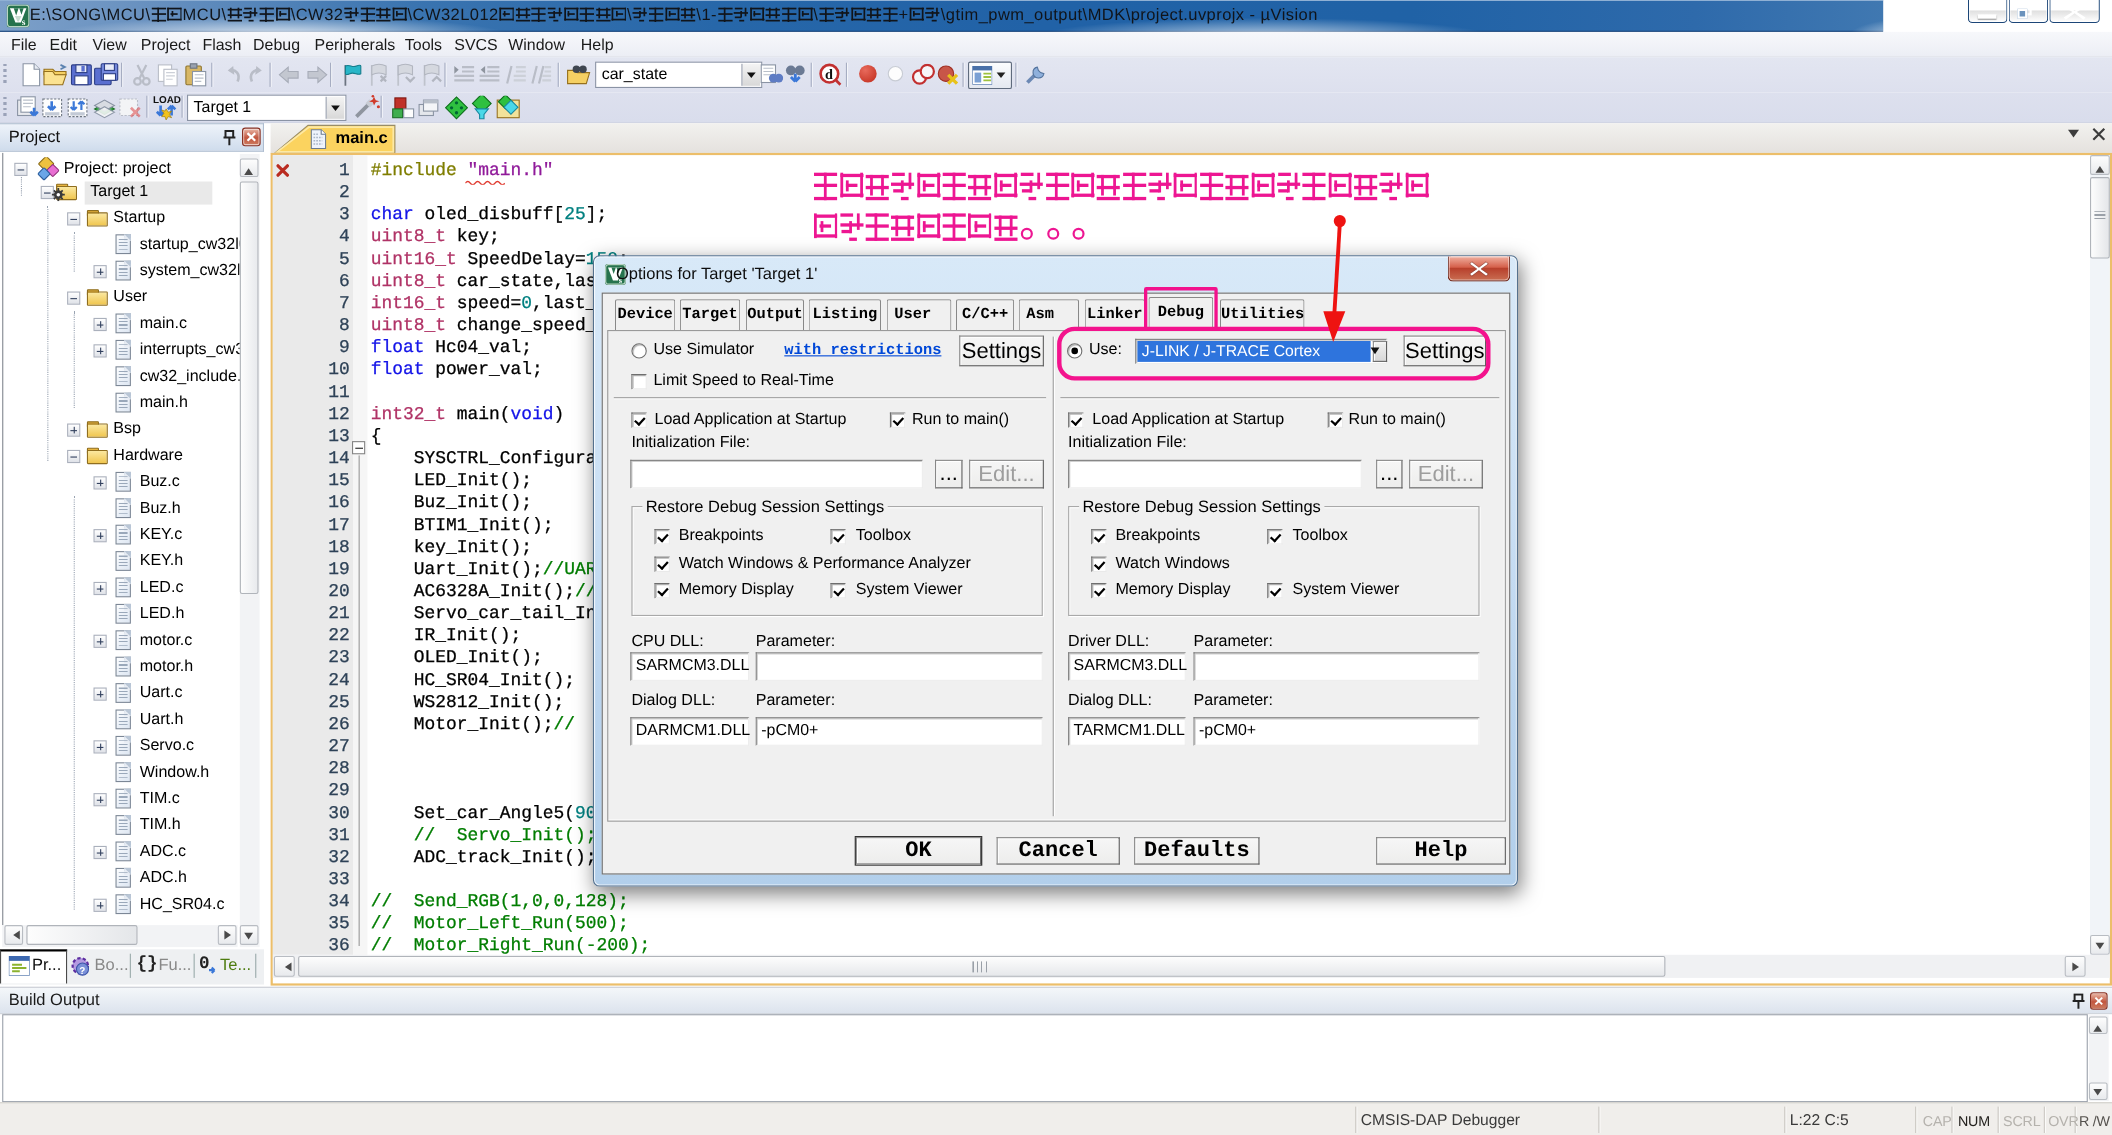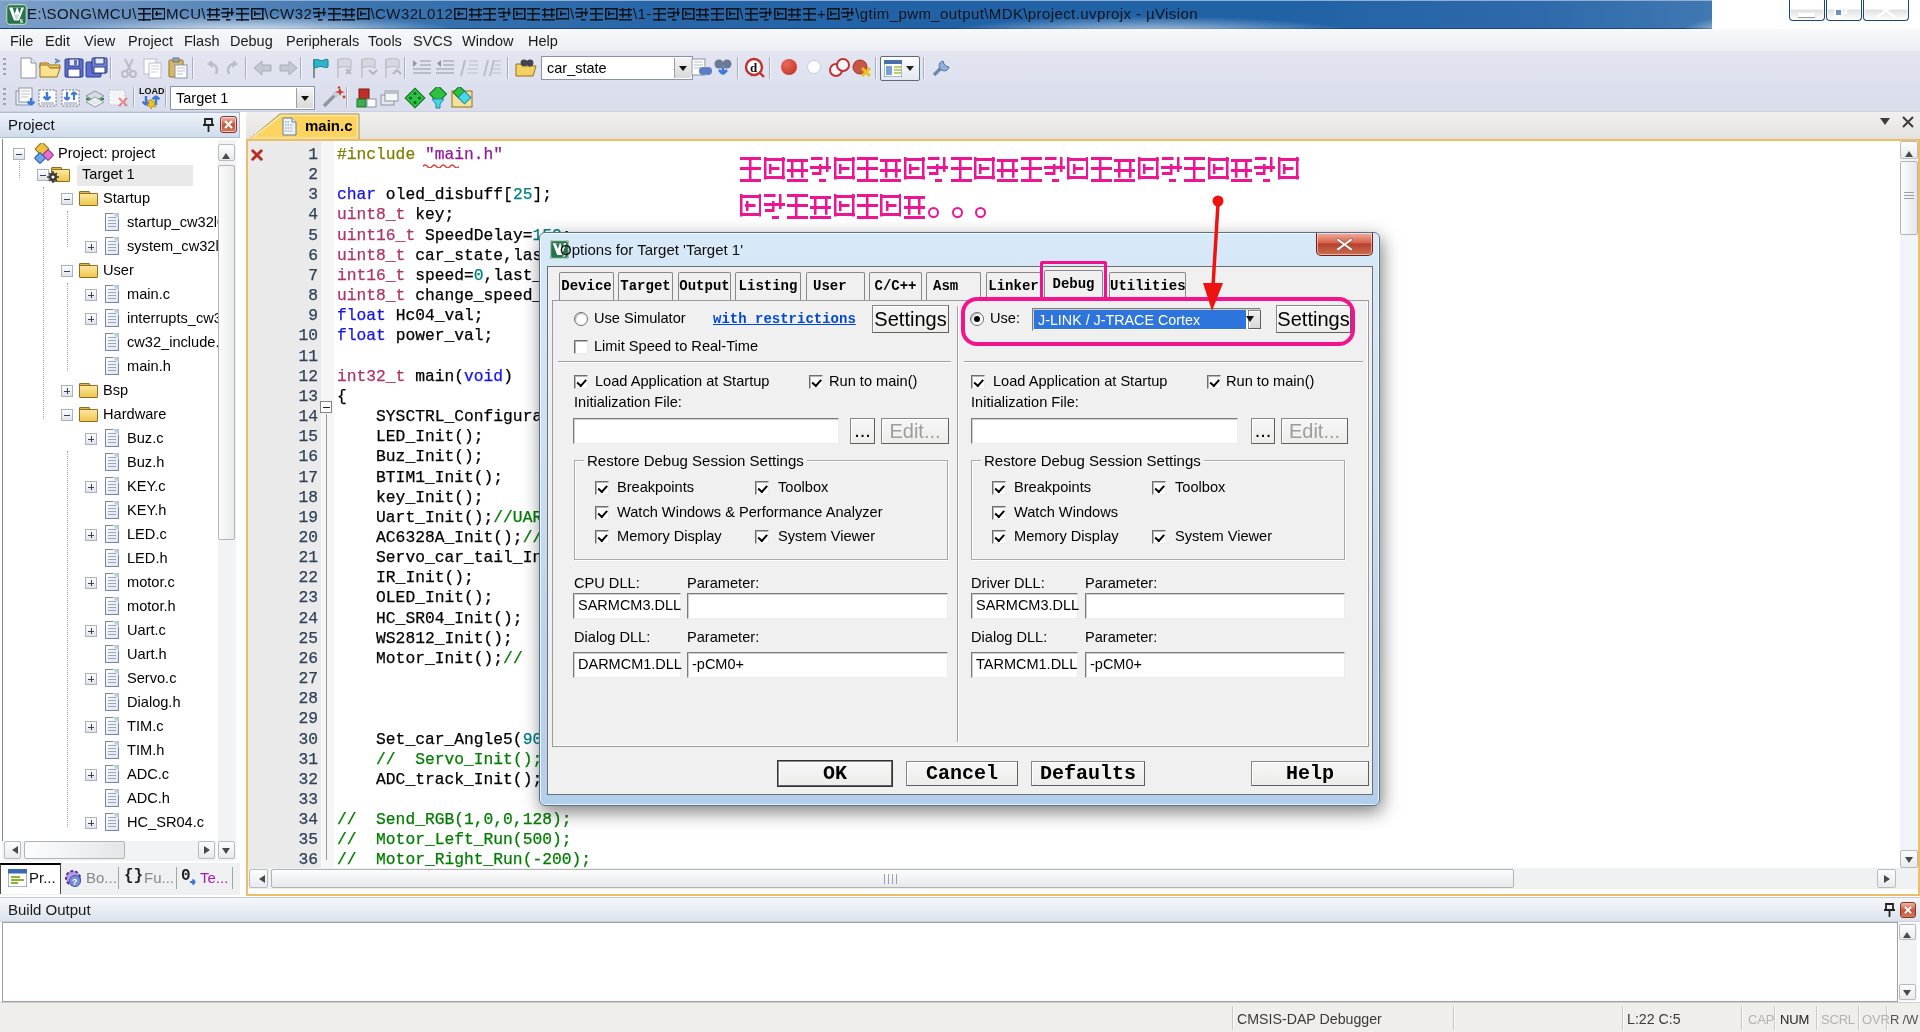--- a/index.html
+++ b/index.html
@@ -481,21 +481,21 @@
       <span class="fi" style="left:102px"></span>
       <span class="lbl" style="left:124px">Uart.h</span>
     </div>
   <div class="trow">
       <span class="eb plus" style="left:82px"></span>
       <span class="fi" style="left:102px"></span>
       <span class="lbl" style="left:124px">Servo.c</span>
     </div>
   <div class="trow">
       <span class="fi" style="left:102px"></span>
-      <span class="lbl" style="left:124px">Dialog.h</span>
+      <span class="lbl" style="left:124px">Window.h</span>
     </div>
   <div class="trow">
       <span class="eb plus" style="left:82px"></span>
       <span class="fi" style="left:102px"></span>
       <span class="lbl" style="left:124px">TIM.c</span>
     </div>
   <div class="trow">
       <span class="fi" style="left:102px"></span>
       <span class="lbl" style="left:124px">TIM.h</span>
     </div>
@@ -545,21 +545,21 @@
     </svg>
   <span style="position:absolute;left:86px;top:6px;font-size:15px;color:#888">Bo...</span>
   <div style="position:absolute;left:118px;top:4px;width:1px;height:22px;background:#9aa"></div>
   <span style="position:absolute;left:124px;top:4px;font-size:16px;font-weight:bold;color:#222;font-family:'Liberation Mono'">{}</span>
   <span style="position:absolute;left:144px;top:6px;font-size:15px;color:#888">Fu...</span>
   <div style="position:absolute;left:176px;top:4px;width:1px;height:22px;background:#9aa"></div>
   <span style="position:absolute;left:181px;top:4px;font-size:16px;font-weight:bold;color:#222;font-family:'Liberation Mono'">0</span>
   <svg style="position:absolute;left:189px;top:14px" width="10" height="10">
       <path d="M1 5h5m0 0L3.5 2.5M6 5L3.5 7.5" stroke="#3b78d8" stroke-width="2" fill="none"></path>
     </svg>
-  <span style="position:absolute;left:200px;top:6px;font-size:15px;color:#a21caf">Te...</span>
+  <span style="position:absolute;left:200px;top:6px;font-size:15px;color:#4d7c0f">Te...</span>
   <div style="position:absolute;left:232px;top:4px;width:1px;height:22px;background:#9aa"></div>
 </div>
 
 <div class="ab" id="edtabs">
   <svg style="position:absolute;left:0;top:0" width="120" height="28" viewBox="0 0 120 28">
       <polygon points="4,27 34,2 113,2 113,27" fill="#fbd35f" stroke="#9a8d66" stroke-width="1"></polygon>
       <polygon points="6,26 35,3.5 111.5,3.5 111.5,26" fill="none" stroke="#fde9a5" stroke-width="1.5"></polygon>
     </svg>
   <svg style="position:absolute;left:36px;top:5px" width="15" height="19" viewBox="0 0 15 19">
       <path d="M1 1h9l4 4v13H1z" fill="#eef3fb" stroke="#6b7b90"></path>

